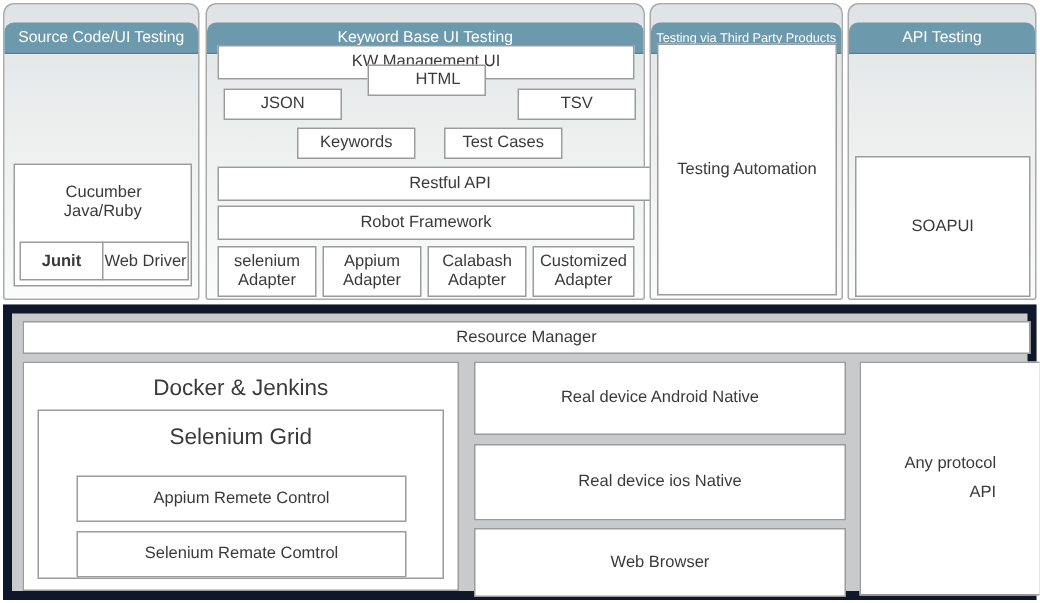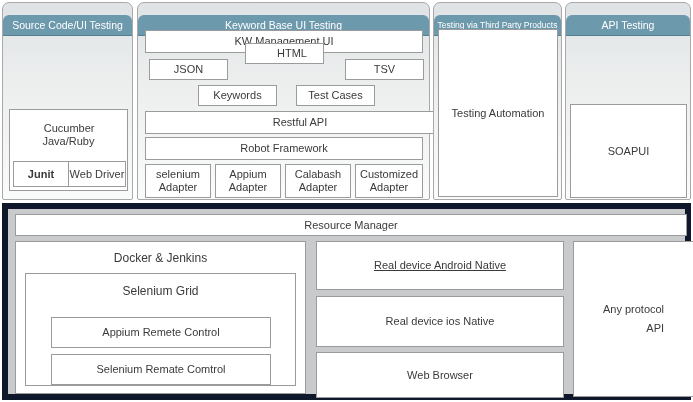--- a/index.html
+++ b/index.html
@@ -32,21 +32,21 @@
     position:absolute;
     background:#ffffff;
     border:1px solid #9b9b9b;
     box-sizing:border-box;
     display:flex;align-items:center;justify-content:center;
     text-align:center;
     font-size:11px;line-height:13px;
   }
   .label-top{
     position:absolute;left:0;right:0;text-align:center;
-    font-size:12px;
+    font-size:15px;
   }
   .bottom-wrap{
     position:absolute;left:2px;top:203px;width:689px;height:197px;
     background:#c9cacb;
     border:6px solid #0f172a;
     box-sizing:border-box;
   }
   .two-line span{display:block;text-align:right;}
 </style>
 </head>
@@ -96,21 +96,21 @@
 
   <div class="wbox" style="left:7px;top:32px;width:291px;height:153px;align-items:flex-start;justify-content:flex-start;">
     <div class="label-top" style="top:10px;">Docker &amp; Jenkins</div>
     <div class="wbox" style="left:9px;top:31px;width:271px;height:113px;">
       <div class="label-top" style="top:11px;">Selenium Grid</div>
       <div class="wbox" style="left:25px;top:43px;width:220px;height:31px;">Appium Remete Control</div>
       <div class="wbox" style="left:25px;top:80px;width:220px;height:31px;">Selenium Remate Comtrol</div>
     </div>
   </div>
 
-  <div class="wbox" style="left:308px;top:32px;width:248px;height:49px;text-decoration:underline;">Real device Android Native</div>
+  <div class="wbox" style="left:308px;top:32px;width:248px;height:49px;">Real device Android Native</div>
   <div class="wbox" style="left:308px;top:87px;width:248px;height:51px;">Real device ios Native</div>
   <div class="wbox" style="left:308px;top:143px;width:248px;height:46px;">Web Browser</div>
 
   <div class="wbox two-line" style="left:565px;top:32px;width:121px;height:156px;line-height:19px;">
     <div>
       <span>Any protocol</span>
       <span>API</span>
     </div>
   </div>
 

